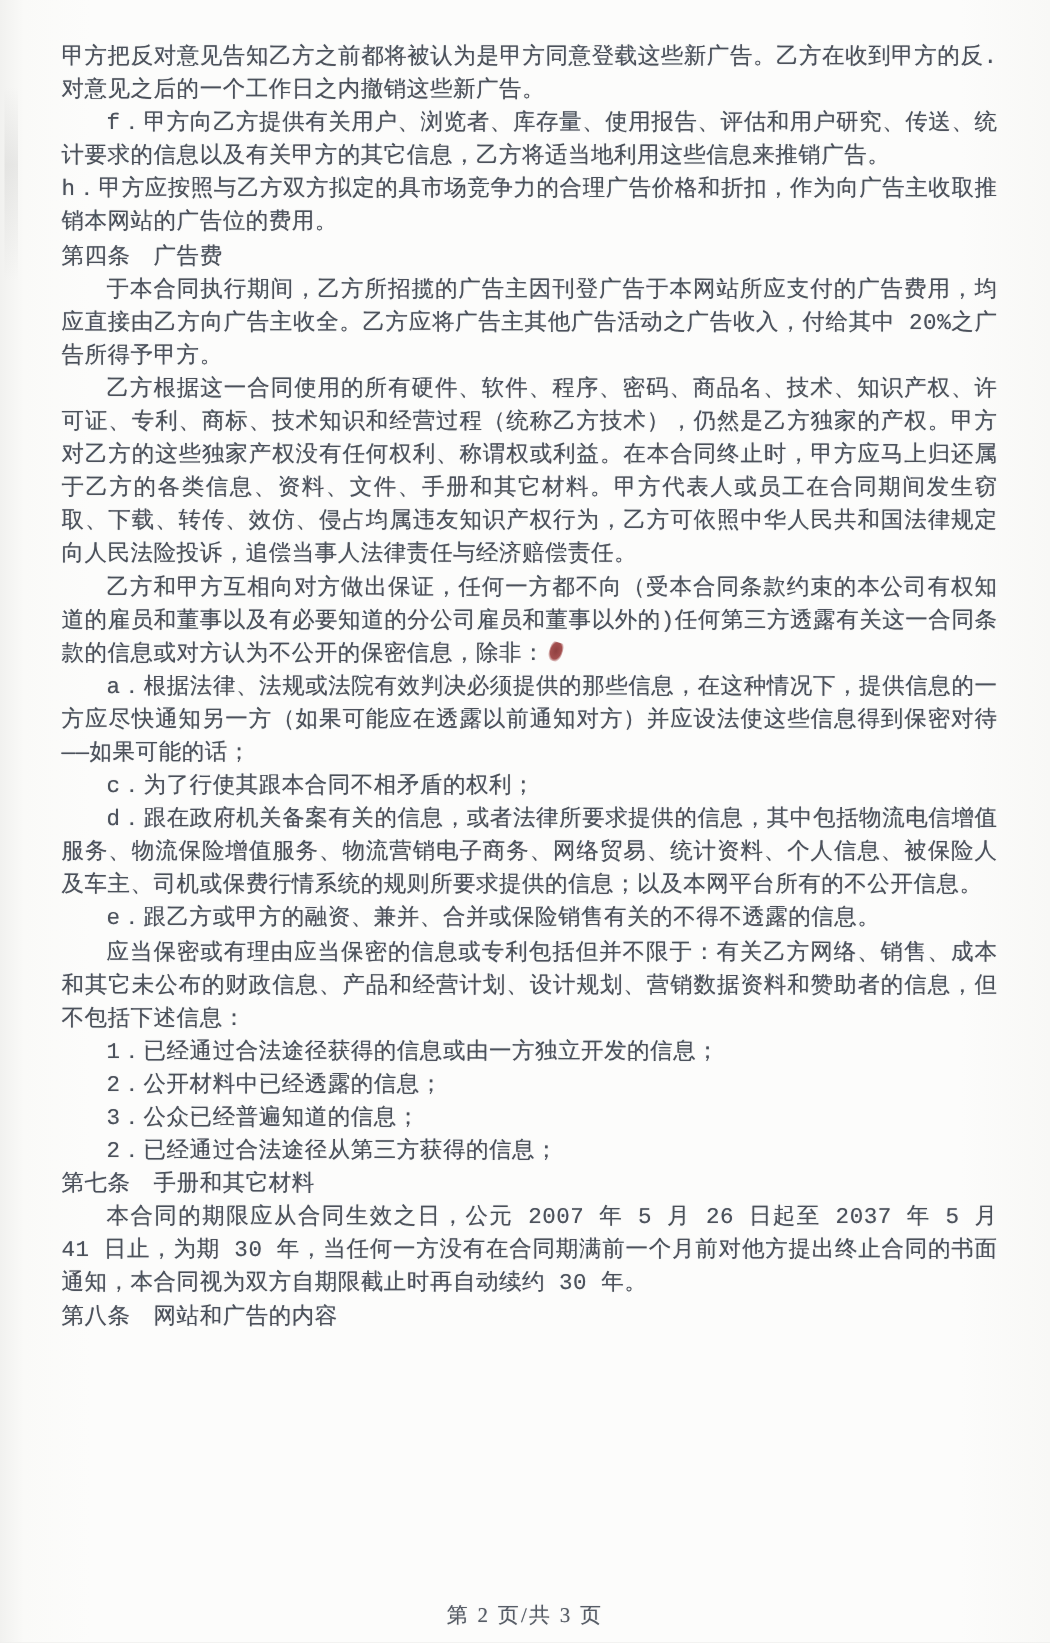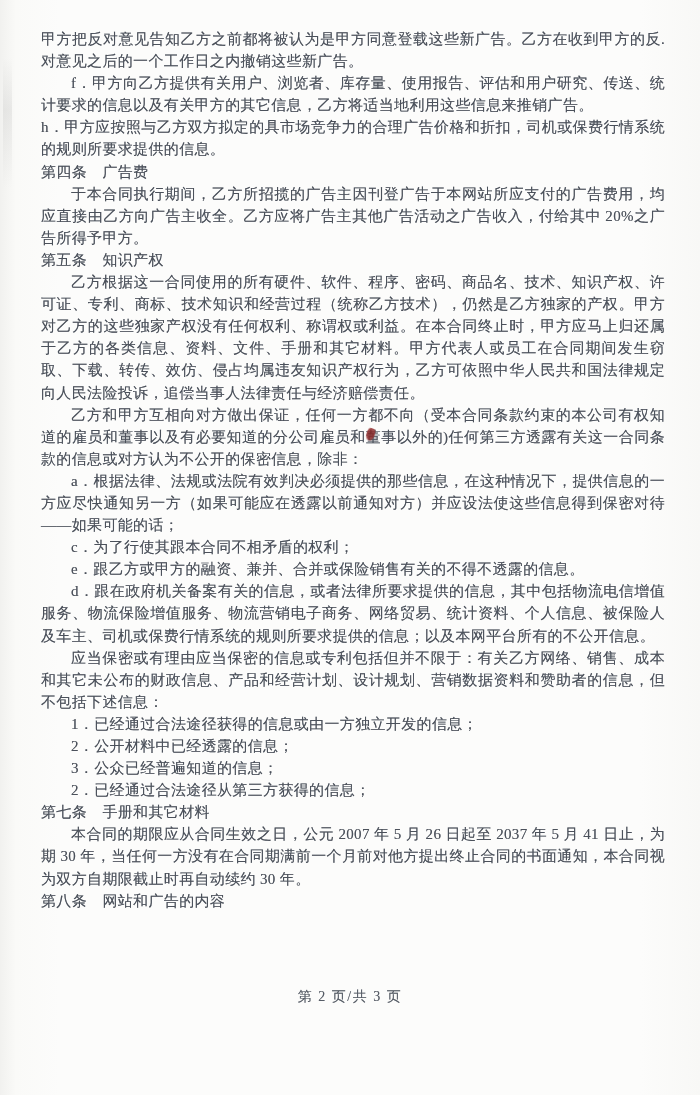--- a/index.html
+++ b/index.html
@@ -17,27 +17,27 @@
   .doc{
     position:absolute;
     left:41px;top:28px;width:624px;
     font-size:15px;
     line-height:22.1px;
     color:#4b515b;
     text-align:justify;
     letter-spacing:0.35px;
     text-shadow:0 0 0.6px rgba(75,81,91,0.55);
   }
-  .doc p{margin:0;padding:0;}
+  .doc p{margin:0;padding:0;font-family:Liberation Mono, monospace;}
   .indent{text-indent:2em;}
   .flush{text-indent:0;}
   .heading{text-indent:0;}
   .footer{
     position:absolute;
-    left:0;top:988px;width:700px;
+    left:0;top:1068px;width:700px;
     text-align:center;
     font-size:14px;
     color:#565c66;
     letter-spacing:1.5px;
     text-shadow:0 0 0.6px rgba(86,92,102,0.5);
   }
   .red-mark{
     position:absolute;left:366px;top:428px;width:9px;height:13px;
     background:radial-gradient(ellipse at 50% 45%,#7c1f1f 0%,#943131 55%,rgba(148,49,49,0) 78%);
     transform:rotate(18deg);
@@ -50,30 +50,29 @@
     pointer-events:none;
   }
 </style>
 </head>
 <body>
 
 <div class="page">
   <div class="doc">
     <p class="flush">甲方把反对意见告知乙方之前都将被认为是甲方同意登载这些新广告。乙方在收到甲方的反.对意见之后的一个工作日之内撤销这些新广告。</p>
     <p class="indent">f．甲方向乙方提供有关用户、浏览者、库存量、使用报告、评估和用户研究、传送、统计要求的信息以及有关甲方的其它信息，乙方将适当地利用这些信息来推销广告。</p>
-    <p class="flush">h．甲方应按照与乙方双方拟定的具市场竞争力的合理广告价格和折扣，司机或保费行情系统的规则所要求提供的信息。</p>
+    <p class="flush">h．甲方应按照与乙方双方拟定的具市场竞争力的合理广告价格和折扣，作为向广告主收取推销本网站的广告位的费用。</p>
     <p class="heading">第四条　广告费</p>
     <p class="indent">于本合同执行期间，乙方所招揽的广告主因刊登广告于本网站所应支付的广告费用，均应直接由乙方向广告主收全。乙方应将广告主其他广告活动之广告收入，付给其中 20%之广告所得予甲方。</p>
-    <p class="heading">第五条　知识产权</p>
     <p class="indent">乙方根据这一合同使用的所有硬件、软件、程序、密码、商品名、技术、知识产权、许可证、专利、商标、技术知识和经营过程（统称乙方技术），仍然是乙方独家的产权。甲方对乙方的这些独家产权没有任何权利、称谓权或利益。在本合同终止时，甲方应马上归还属于乙方的各类信息、资料、文件、手册和其它材料。甲方代表人或员工在合同期间发生窃取、下载、转传、效仿、侵占均属违友知识产权行为，乙方可依照中华人民共和国法律规定向人民法险投诉，追偿当事人法律责任与经济赔偿责任。</p>
     <p class="indent">乙方和甲方互相向对方做出保证，任何一方都不向（受本合同条款约束的本公司有权知道的雇员和董事以及有必要知道的分公司雇员和董事以外的)任何第三方透露有关这一合同条款的信息或对方认为不公开的保密信息，除非：</p>
     <p class="indent">a．根据法律、法规或法院有效判决必须提供的那些信息，在这种情况下，提供信息的一方应尽快通知另一方（如果可能应在透露以前通知对方）并应设法使这些信息得到保密对待——如果可能的话；</p>
     <p class="indent">c．为了行使其跟本合同不相矛盾的权利；</p>
+    <p class="indent">d．跟在政府机关备案有关的信息，或者法律所要求提供的信息，其中包括物流电信增值服务、物流保险增值服务、物流营销电子商务、网络贸易、统计资料、个人信息、被保险人及车主、司机或保费行情系统的规则所要求提供的信息；以及本网平台所有的不公开信息。</p>
     <p class="indent">e．跟乙方或甲方的融资、兼并、合并或保险销售有关的不得不透露的信息。</p>
-    <p class="indent">d．跟在政府机关备案有关的信息，或者法律所要求提供的信息，其中包括物流电信增值服务、物流保险增值服务、物流营销电子商务、网络贸易、统计资料、个人信息、被保险人及车主、司机或保费行情系统的规则所要求提供的信息；以及本网平台所有的不公开信息。</p>
     <p class="indent">应当保密或有理由应当保密的信息或专利包括但并不限于：有关乙方网络、销售、成本和其它未公布的财政信息、产品和经营计划、设计规划、营销数据资料和赞助者的信息，但不包括下述信息：</p>
     <p class="indent">1．已经通过合法途径获得的信息或由一方独立开发的信息；</p>
     <p class="indent">2．公开材料中已经透露的信息；</p>
     <p class="indent">3．公众已经普遍知道的信息；</p>
     <p class="indent">2．已经通过合法途径从第三方获得的信息；</p>
     <p class="heading">第七条　手册和其它材料</p>
     <p class="indent">本合同的期限应从合同生效之日，公元 2007 年 5 月 26 日起至 2037 年 5 月 41 日止，为期 30 年，当任何一方没有在合同期满前一个月前对他方提出终止合同的书面通知，本合同视为双方自期限截止时再自动续约 30 年。</p>
     <p class="heading">第八条　网站和广告的内容</p>
   </div>
 

